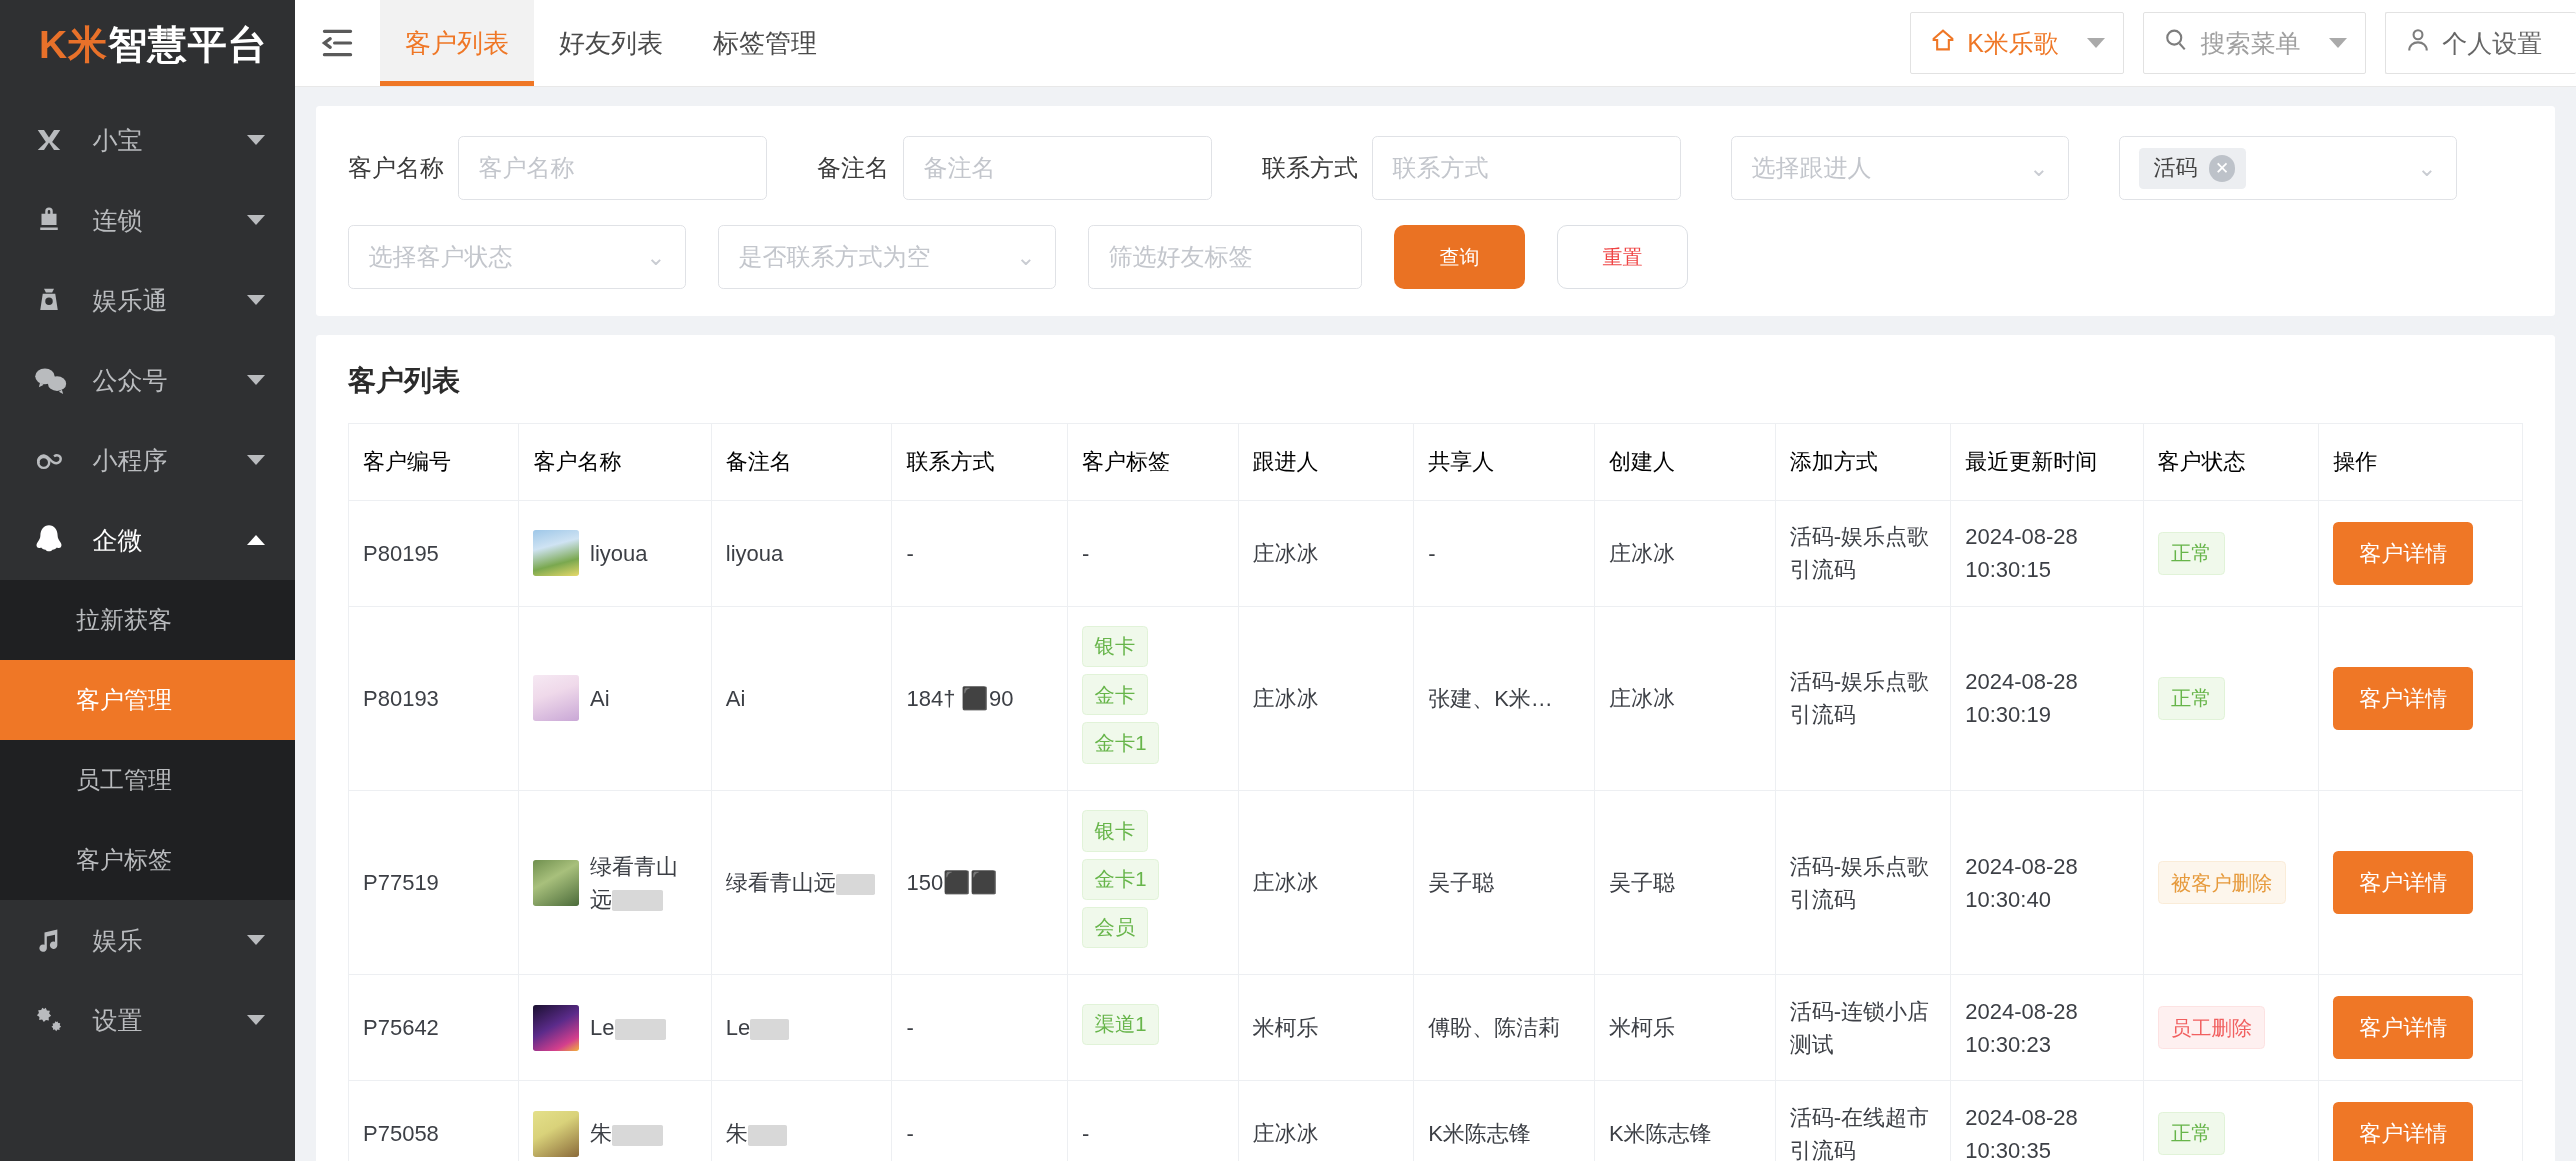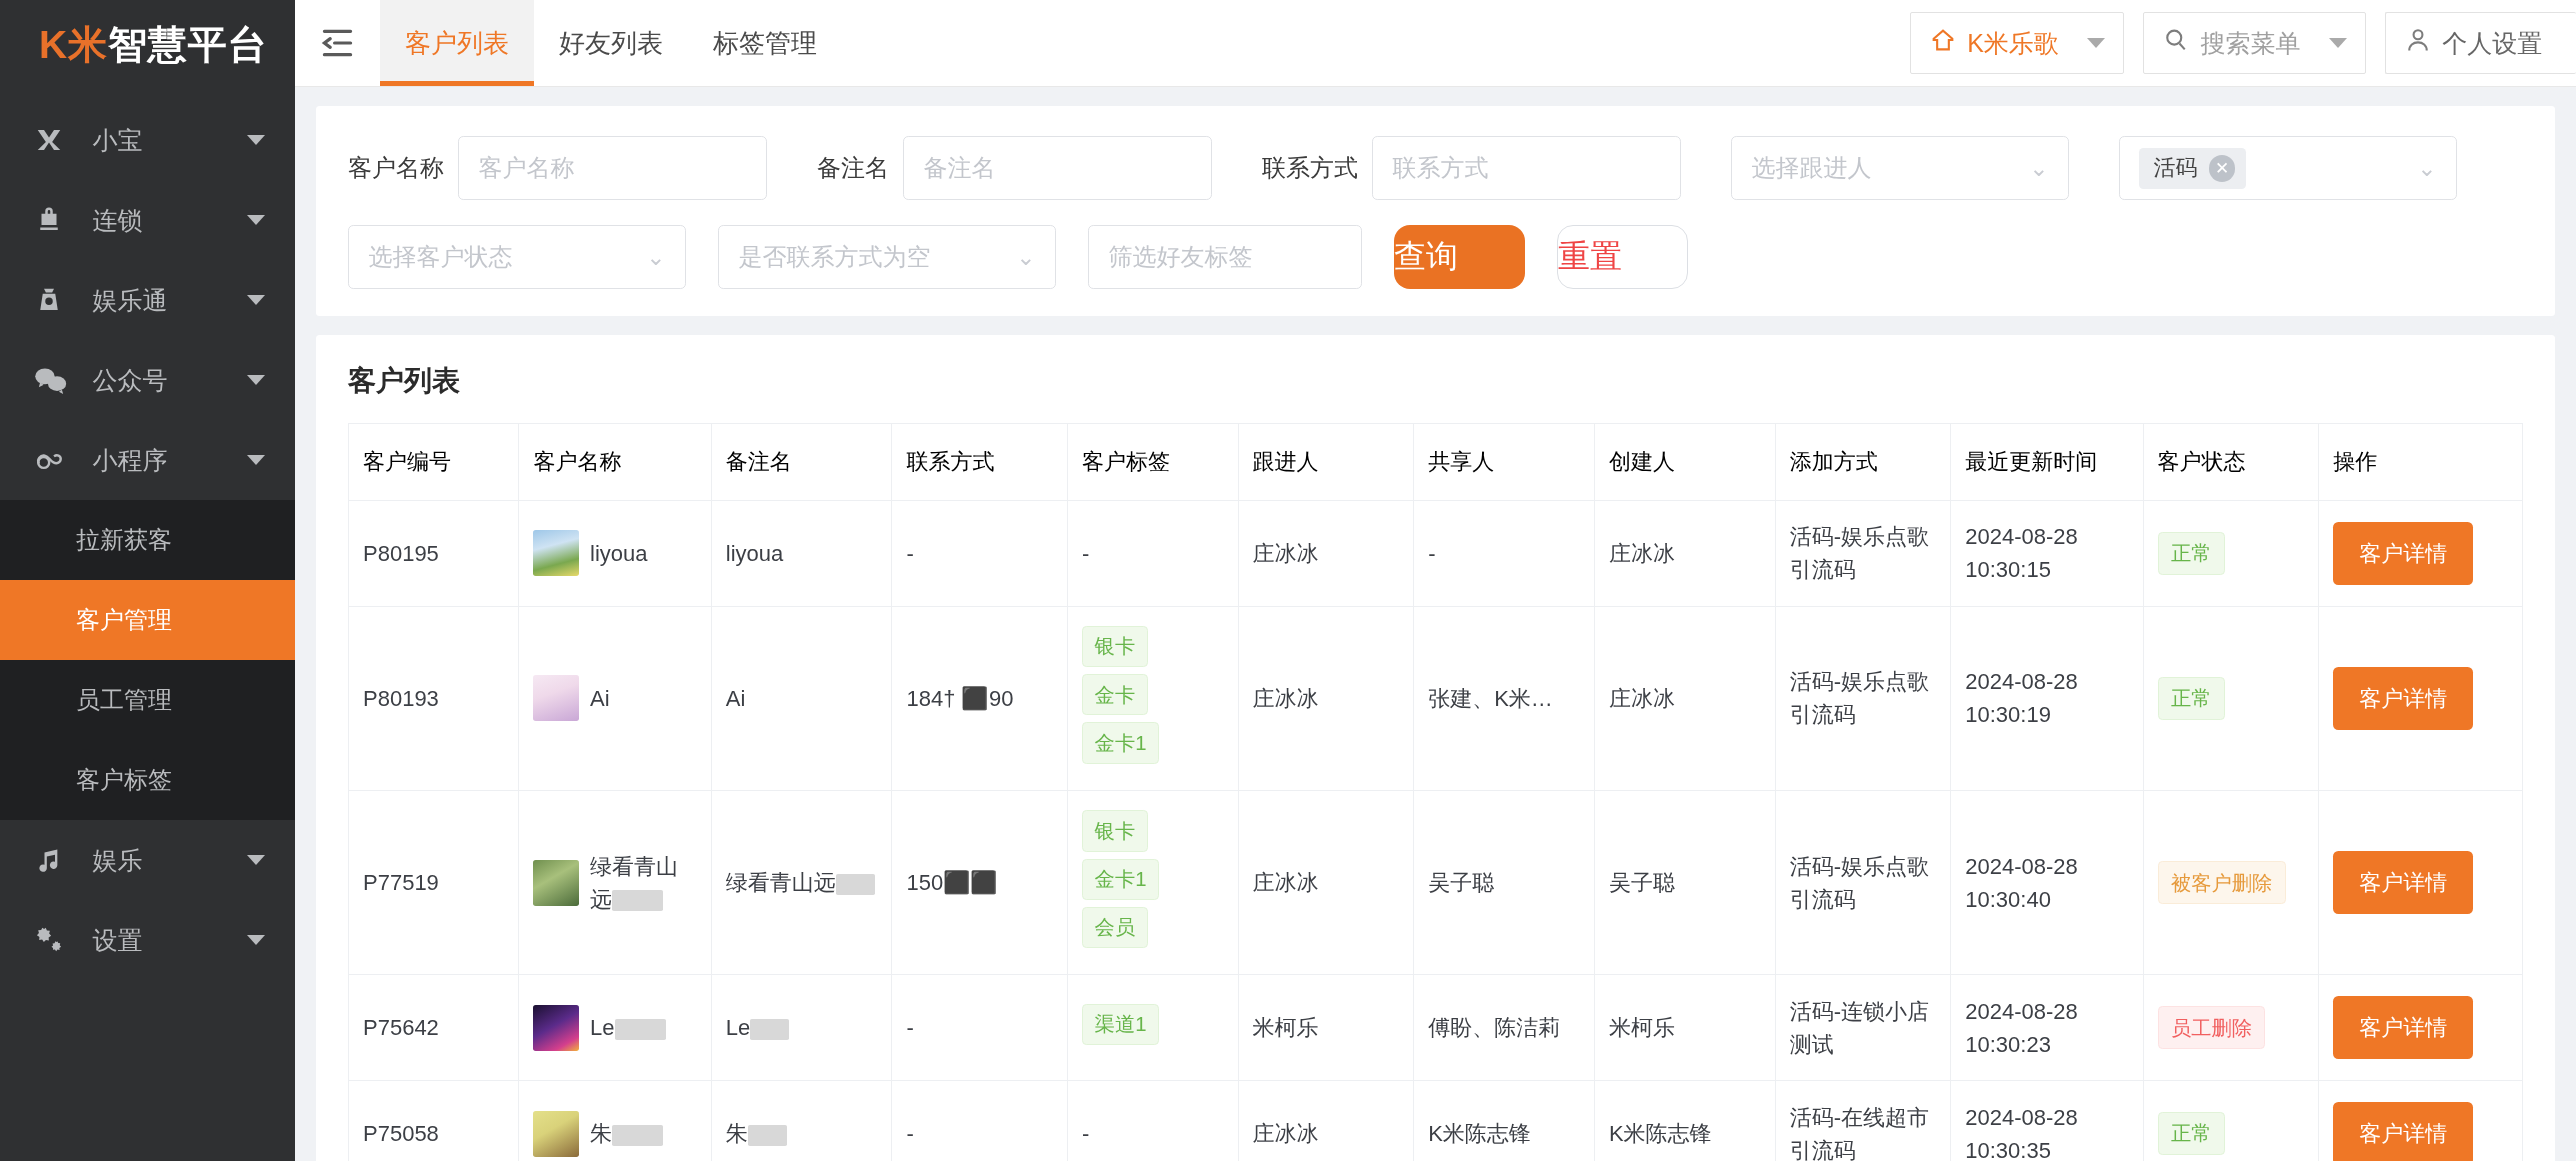--- a/index.html
+++ b/index.html
@@ -96,22 +96,22 @@
   .chip {
     display: inline-flex; align-items: center; background: #eceef1; border-radius: 4.4px;
     padding: 5.3px 10.6px 5.3px 14px; font-size: 22px; color: #444; margin-right: 7px;
   }
   .chip .chip-x {
     display: inline-flex; align-items: center; justify-content: center;
     width: 26.5px; height: 26.5px; border-radius: 50%; background: #bdc2c9; color: #fff;
     font-size: 17px; margin-left: 11.5px; cursor: pointer;
   }
   .btn {
-    height: 64px; min-width: 131px; border-radius: 16px; display: flex; align-items: center;
-    font-size: 32px; cursor: pointer;
+    height: 64px; min-width: 131px; border-radius: 10px; display: flex; align-items: center;
+    justify-content: center; font-size: 20px; cursor: pointer;
   }
   .btn-primary { background: #ea7223; color: #fff; }
   .btn-default { background: #fff; border: 0.9px solid #dcdfe4; color: #ef4444; }
 
   
   .table-panel { background: #fff; margin-top: 19.4px; padding: 0 0 0 0; border-radius: 3.5px; }
   .table-title { font-size: 28px; color: #2b2b2b; font-weight: 700; padding: 26.5px 32px 23px 32px; }
   .tbl-wrap { padding: 0 32px; }
   table.tbl { width: 100%; border-collapse: collapse; table-layout: fixed; }
   table.tbl th {
@@ -219,20 +219,29 @@
         <span class="mi-icon">
           <svg class="ic" width="34" height="30" viewBox="0 0 28 24" fill="none" stroke="#b9bbbe" stroke-width="2">
               <path d="M4 15a4.5 4.5 0 015-6.5c3 .5 4 4 7 5.5 3 1.5 6 0 6-3 0-2.5-3-4-5.5-2"></path>
               <circle cx="8" cy="14" r="4.5"></circle>
             </svg>
         </span>
         <span class="mi-label">小程序</span>
         <span class="caret"></span>
       </div>
 
+      <div class="menu-item expanded">
+        <span class="mi-icon">
+          <svg class="ic" width="30" height="32" viewBox="0 0 24 26" fill="#ffffff">
+              <path d="M12 1C7.8 1 5 4.6 5 9.4c0 2-.9 3.6-2 5-1.3 1.7-1.5 3.3-.6 4.4.7.8 2 .8 3.2.2.6.9 2 1.6 3.6 1.9.6.8 1.6 1.3 2.8 1.3s2.2-.5 2.8-1.3c1.6-.3 3-1 3.6-1.9 1.2.6 2.5.6 3.2-.2.9-1.1.7-2.7-.6-4.4-1.1-1.4-2-3-2-5C19 4.6 16.2 1 12 1z"></path>
+            </svg>
+        </span>
+        <span class="mi-label">企微</span>
+        <span class="caret up"></span>
+      </div>
 
       <div class="submenu">
         <div class="submenu-item">
           <span>拉新获客</span>
         </div>
         <div class="submenu-item active">
           <span>客户管理</span>
         </div>
         <div class="submenu-item">
           <span>员工管理</span>

